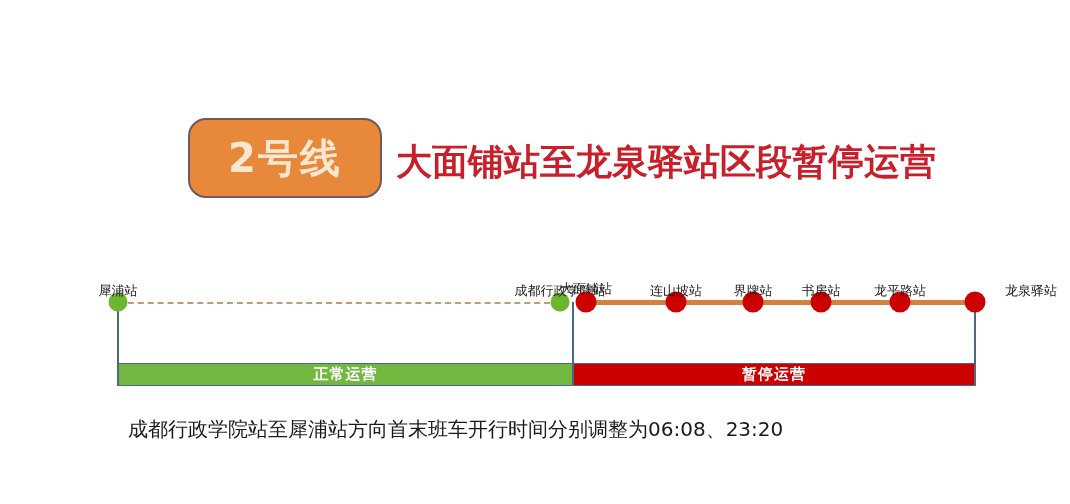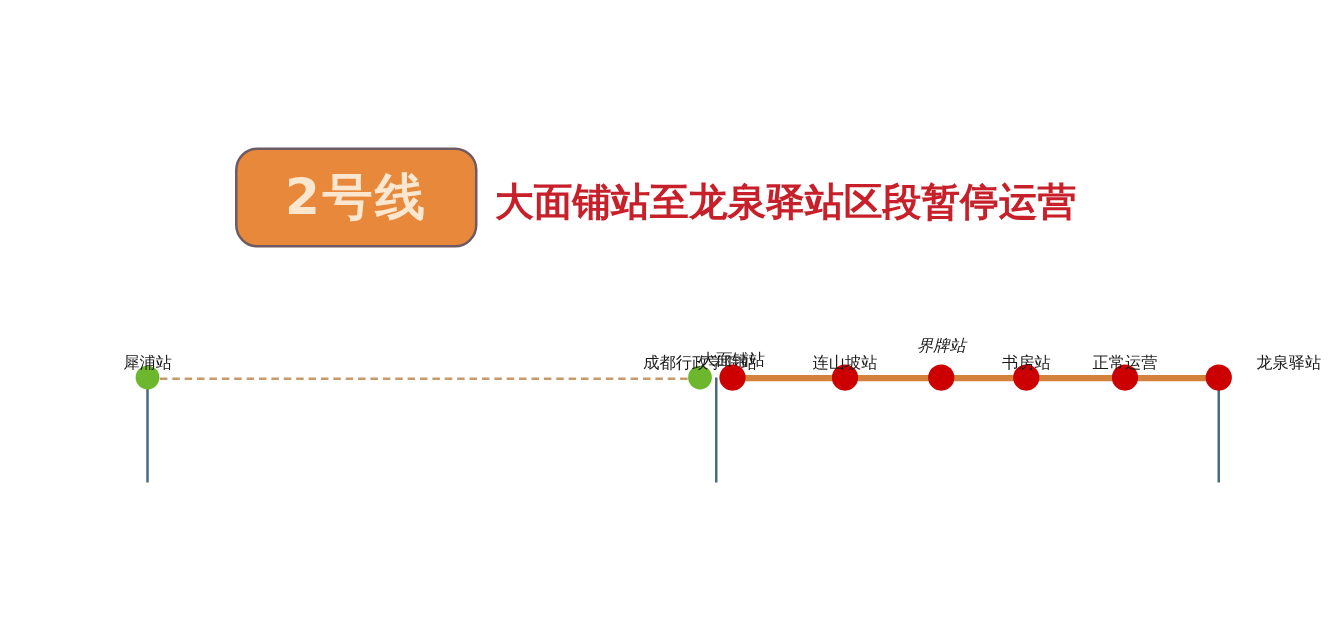--- a/index.html
+++ b/index.html
@@ -42,21 +42,21 @@
     color: #FBE6CF;
     letter-spacing: 2px;
     line-height: 1;
     font-family: "DejaVu Sans", "Liberation Sans", sans-serif;
   }
 
   .headline {
     position: absolute;
     left: 396px;
     top: 140px;
-    font-size: 31px;
+    font-size: 36px;
     font-weight: bold;
     color: #C8202A;
     letter-spacing: 0px;
     white-space: nowrap;
     line-height: 44px;
     font-family: "DejaVu Sans", "Liberation Sans", sans-serif;
   }
 
   
   .route {
@@ -170,24 +170,31 @@
       <div class="vrule" style="left: 974px; top: 302px; height: 84px;"></div>
       <div class="dot dot-green" style="left: 118px; top: 302px;"></div>
       <div class="station-label" style="left: 118px; top: 259px;">犀浦站</div>
       <div class="dot dot-green" style="left: 560px; top: 302px;"></div>
       <div class="station-label" style="left: 560px; top: 259px;">成都行政学院站</div>
       <div class="dot dot-red" style="left: 586px; top: 302px;"></div>
       <div class="station-label" style="left: 586px; top: 257px;">大面铺站</div>
       <div class="dot dot-red" style="left: 676px; top: 302px;"></div>
       <div class="station-label" style="left: 676px; top: 259px; text-align: center;">连山坡站</div>
       <div class="dot dot-red" style="left: 753px; top: 302px;"></div>
-      <div class="station-label" style="left: 753px; top: 246px; font-style: italic;">界牌站</div>
+      <div class="station-label" style="left: 753px; top: 259px;">界牌站</div>
       <div class="dot dot-red" style="left: 821px; top: 302px;"></div>
       <div class="station-label" style="left: 821px; top: 259px; text-align: center;">书房站</div>
       <div class="dot dot-red" style="left: 900px; top: 302px;"></div>
-      <div class="station-label" style="left: 900px; top: 259px;">正常运营</div>
+      <div class="station-label" style="left: 900px; top: 259px;">龙平路站</div>
       <div class="dot dot-red" style="left: 975px; top: 302px;"></div>
       <div class="station-label" style="left: 1031px; top: 259px;">龙泉驿站</div>
     </div>
 
-
+  <div class="status-bar status-normal" id="bar-normal" style="left: 118px; top: 363px; width: 455px;">
+    <span class="status-text">正常运营</span>
+  </div>
+  <div class="status-bar status-suspended" id="bar-suspended" style="left: 573px; top: 363px; width: 402px;">
+    <span class="status-text">暂停运营</span>
+  </div>
+
+  <div class="footnote">成都行政学院站至犀浦站方向首末班车开行时间分别调整为06:08、23:20</div>
 
 </div>
 
 </body></html>

